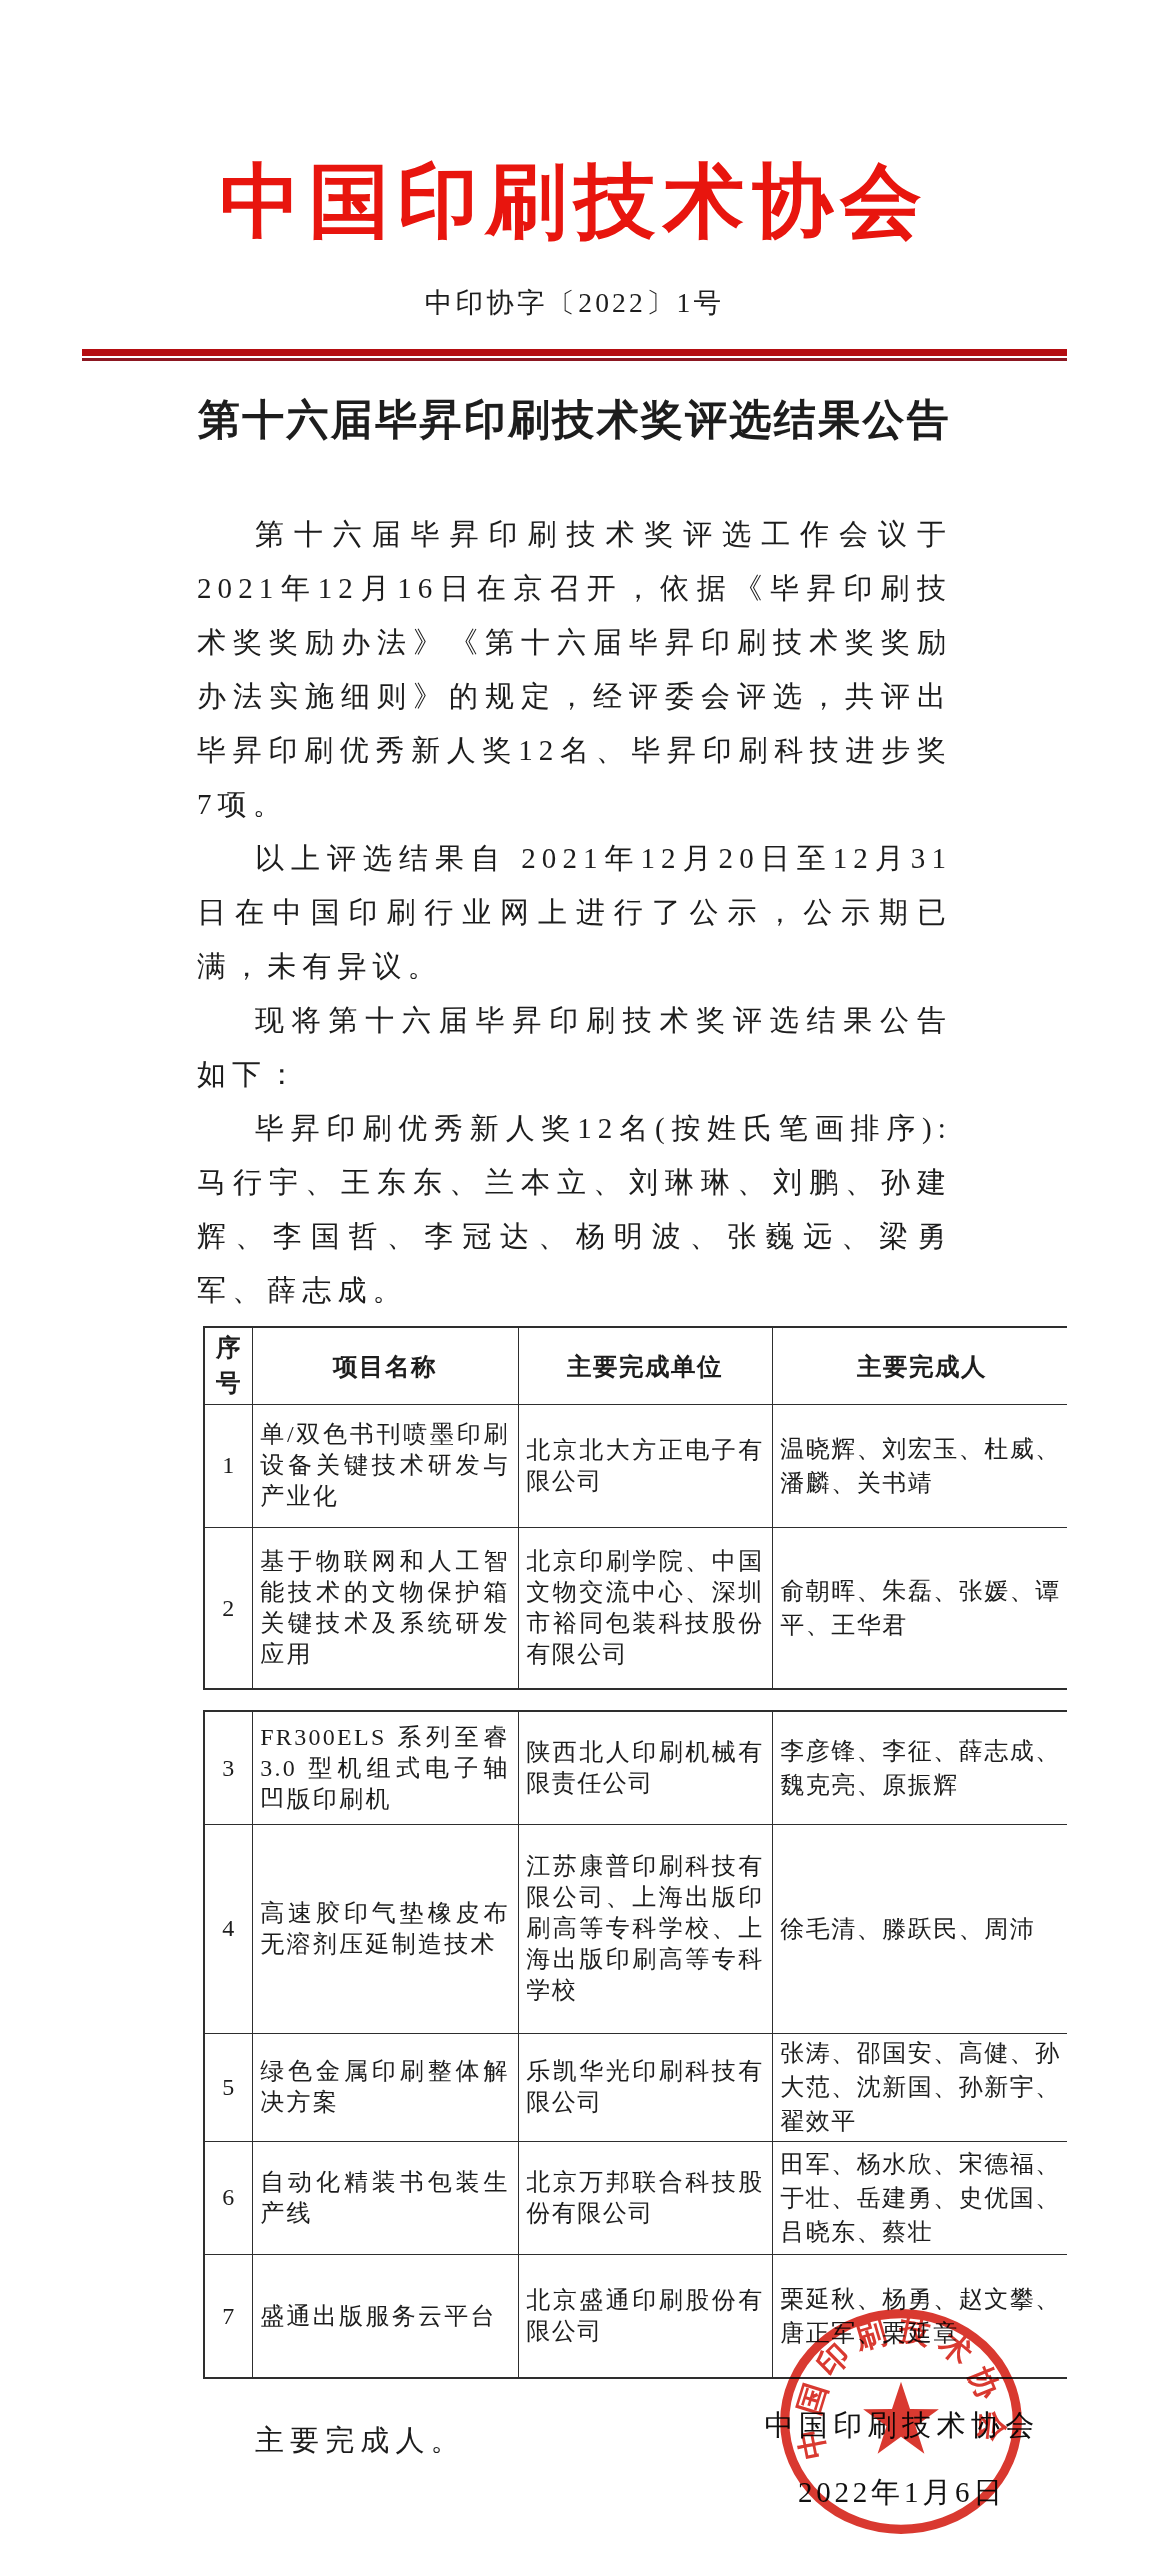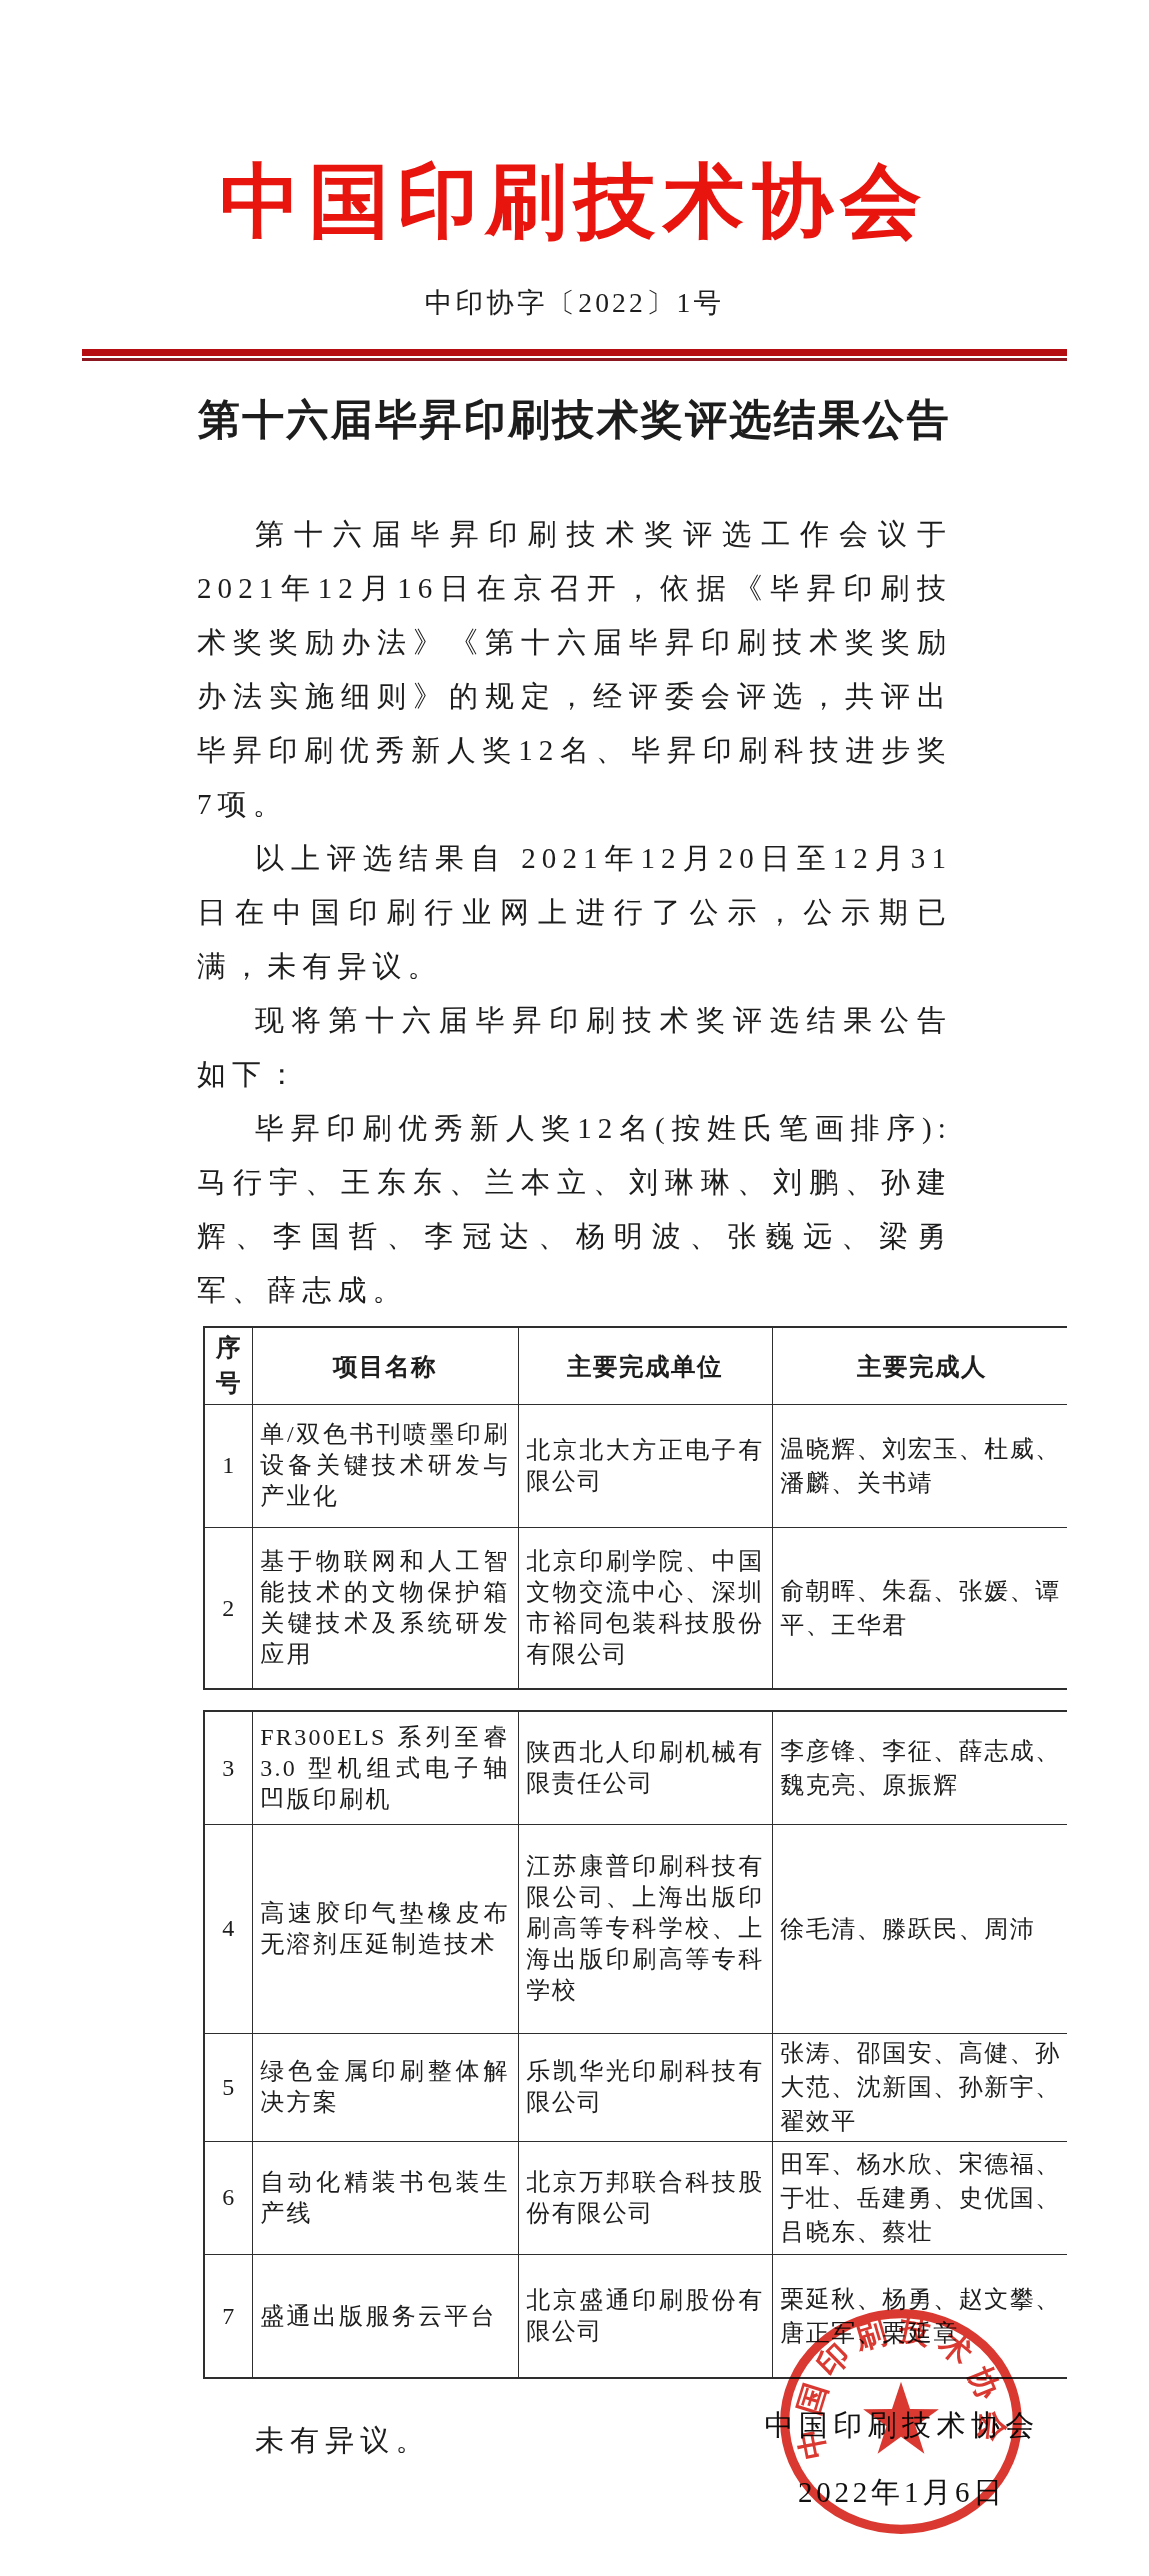--- a/index.html
+++ b/index.html
@@ -173,21 +173,21 @@
       <td class="c-org">北京盛通印刷股份有限公司</td>
       <td class="c-people">栗延秋、杨勇、赵文攀、唐正军、栗延章</td>
       <td class="c-grade">
             <div class="v-text">三等奖</div>
           </td>
     </tr>
   </tbody>
     </table>
 
 
-  <div class="closing">未有异议。</div>
+  <div class="closing">主要完成人。</div>
 
   <div class="seal-area">
     <div class="sig-line sig-org">中国印刷技术协会</div>
     <div class="sig-line sig-date">2022年1月6日</div>
     <svg class="seal-svg" viewBox="0 0 332 302" xmlns="http://www.w3.org/2000/svg">
       <defs>
         <path id="seal-arc" d="M 69.9 195.8 A 106 106 0 1 1 262.1 195.8" fill="none"></path>
       </defs>
       <ellipse cx="166" cy="151" rx="152" ry="141" fill="none" stroke="#d6281e" stroke-width="12"></ellipse>
       <polygon fill="#d6281e" points="166,99 177.8,134.8 215.5,134.9 185,157.2 196.6,193.1 166,171 135.4,193.1 147,157.2 116.5,134.9 154.2,134.8"></polygon>

